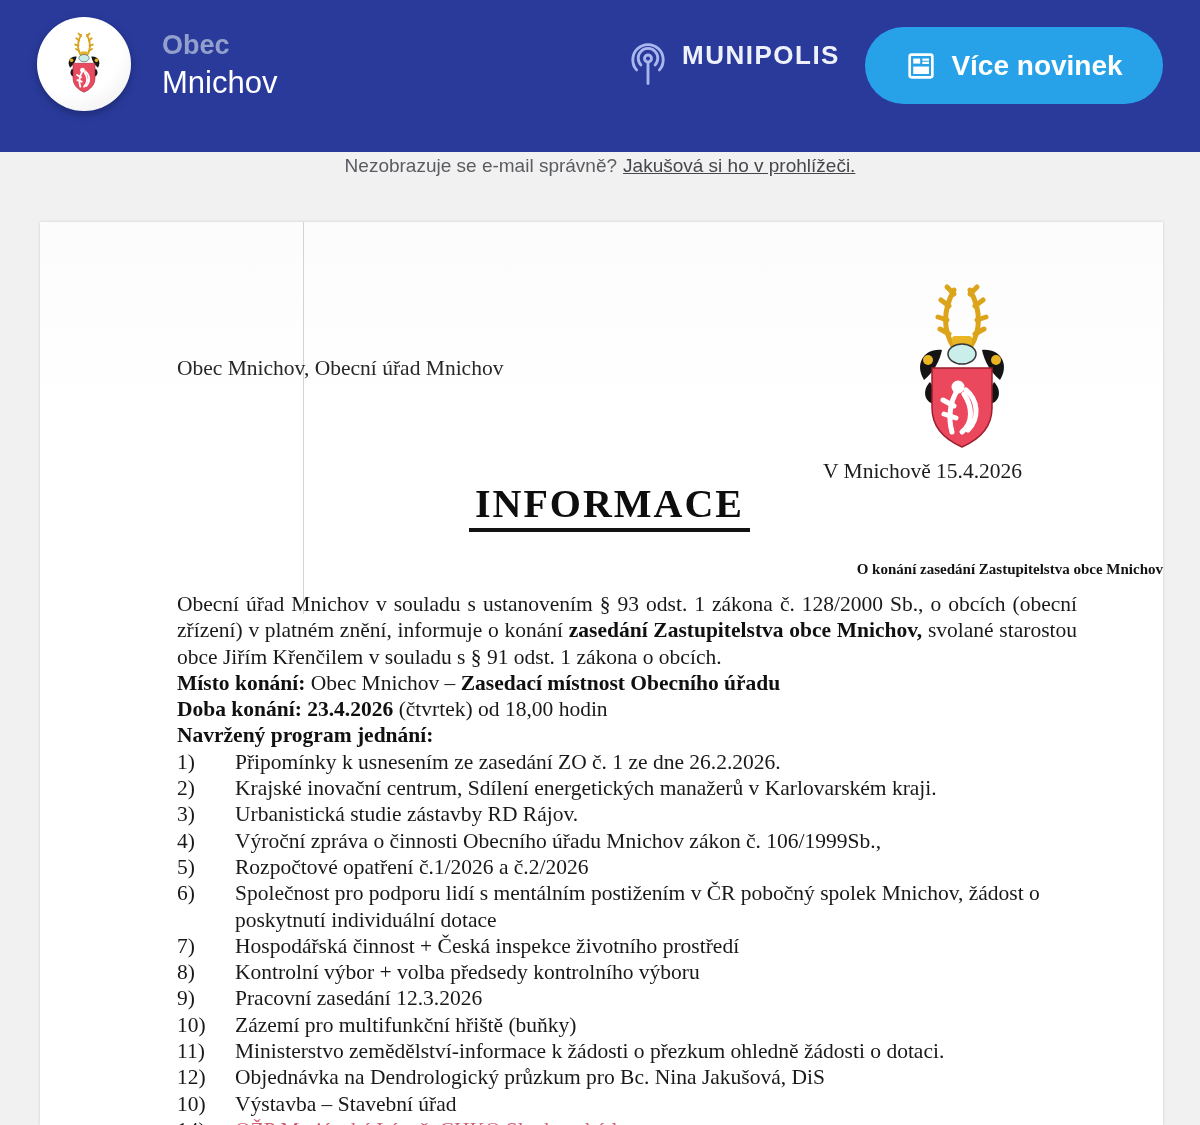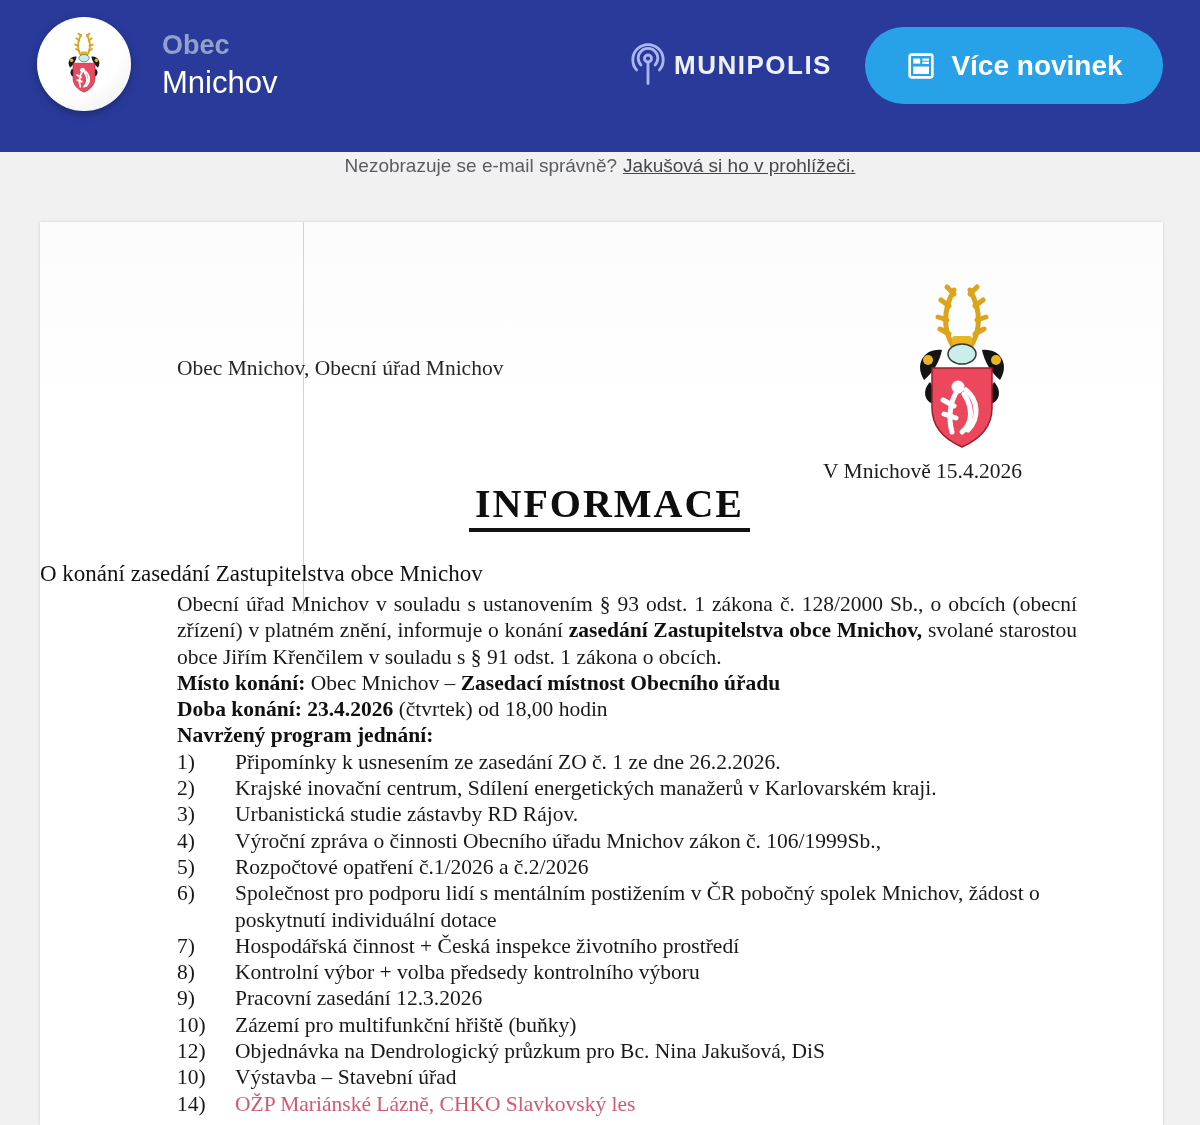--- a/index.html
+++ b/index.html
@@ -16,21 +16,21 @@
     border-radius:50%;
     background:radial-gradient(circle at 38% 32%, #ffffff 55%, #e9e9ec 100%);
     box-shadow:0 3px 8px rgba(0,0,0,.28);
     display:flex; align-items:center; justify-content:center;
   }
   .logo-circle svg { width:44px; height:66px; }
   .org-block { position:absolute; left:162px; top:30px; line-height:1.15; }
   .org-label { display:block; color:#93a0cc; font-weight:bold; font-size:27px; }
   .org-name  { display:block; color:#ffffff; font-size:31px; margin-top:4px; }
 
-  .brand { position:absolute; left:626px; top:40px; display:flex; align-items:center; gap:4px; cursor:pointer; }
+  .brand { position:absolute; left:626px; top:40px; display:flex; align-items:flex-start; gap:12px; cursor:pointer; }
   .brand svg { width:44px; height:50px; }
   .brand-text { color:#eef1fa; font-weight:bold; font-size:26px; letter-spacing:1.5px; }
 
   .more-news-btn {
     position:absolute; left:865px; top:27px; width:298px; height:77px;
     background:#27a2e9; border:none; border-radius:39px;
     color:#ffffff; font-weight:bold; font-size:28px;
     font-family:"Liberation Sans", sans-serif;
     display:flex; align-items:center; justify-content:center; gap:14px;
     cursor:pointer;
@@ -63,22 +63,22 @@
   .dateline { position:absolute; left:783px; top:237px; font-size:21.5px; }
 
   .doc-title {
     position:absolute; top:258px; left:0; width:100%; text-align:center;padding-left:16px;
   }
   .doc-title span {
     display:inline-block; font-size:40px; font-weight:bold; letter-spacing:2px;
     border-bottom:4px solid #151515; padding:0 6px 1px 6px; color:#111;
   }
   .doc-subtitle {
-    position:absolute; top:339px; left:0; width:100%; text-align:left;
-    font-size:23px; font-weight:normal; color:#151515;
+    position:absolute; top:339px; left:0; width:100%; text-align:right;
+    font-size:15px; font-weight:bold; color:#151515;
   }
   .docbody {
     position:absolute; top:369px; left:137px; right:86px;
     font-size:21.5px; line-height:26.3px; color:#1c1c1c;
   }
   .intro { text-align:justify; }
   .kv b, .program-heading, .intro b { font-weight:bold; color:#131313; }
   .agenda-row { display:flex; }
   .agenda-num { width:58px; flex:0 0 58px; }
   .agenda-text { flex:1; }
@@ -233,20 +233,24 @@
   <div class="agenda-row">
     <span class="agenda-num">9)</span>
     <span class="agenda-text">Pracovní zasedání 12.3.2026</span>
   </div>
 
   <div class="agenda-row">
     <span class="agenda-num">10)</span>
     <span class="agenda-text">Zázemí pro multifunkční hřiště (buňky)</span>
   </div>
 
+  <div class="agenda-row">
+    <span class="agenda-num">11)</span>
+    <span class="agenda-text">Ministerstvo zemědělství-informace k žádosti o přezkum ohledně žádosti o dotaci.</span>
+  </div>
 
   <div class="agenda-row">
     <span class="agenda-num">12)</span>
     <span class="agenda-text">Objednávka na Dendrologický průzkum pro Bc. Nina Jakušová, DiS</span>
   </div>
 
   <div class="agenda-row">
     <span class="agenda-num">10)</span>
     <span class="agenda-text">Výstavba – Stavební úřad</span>
   </div>

